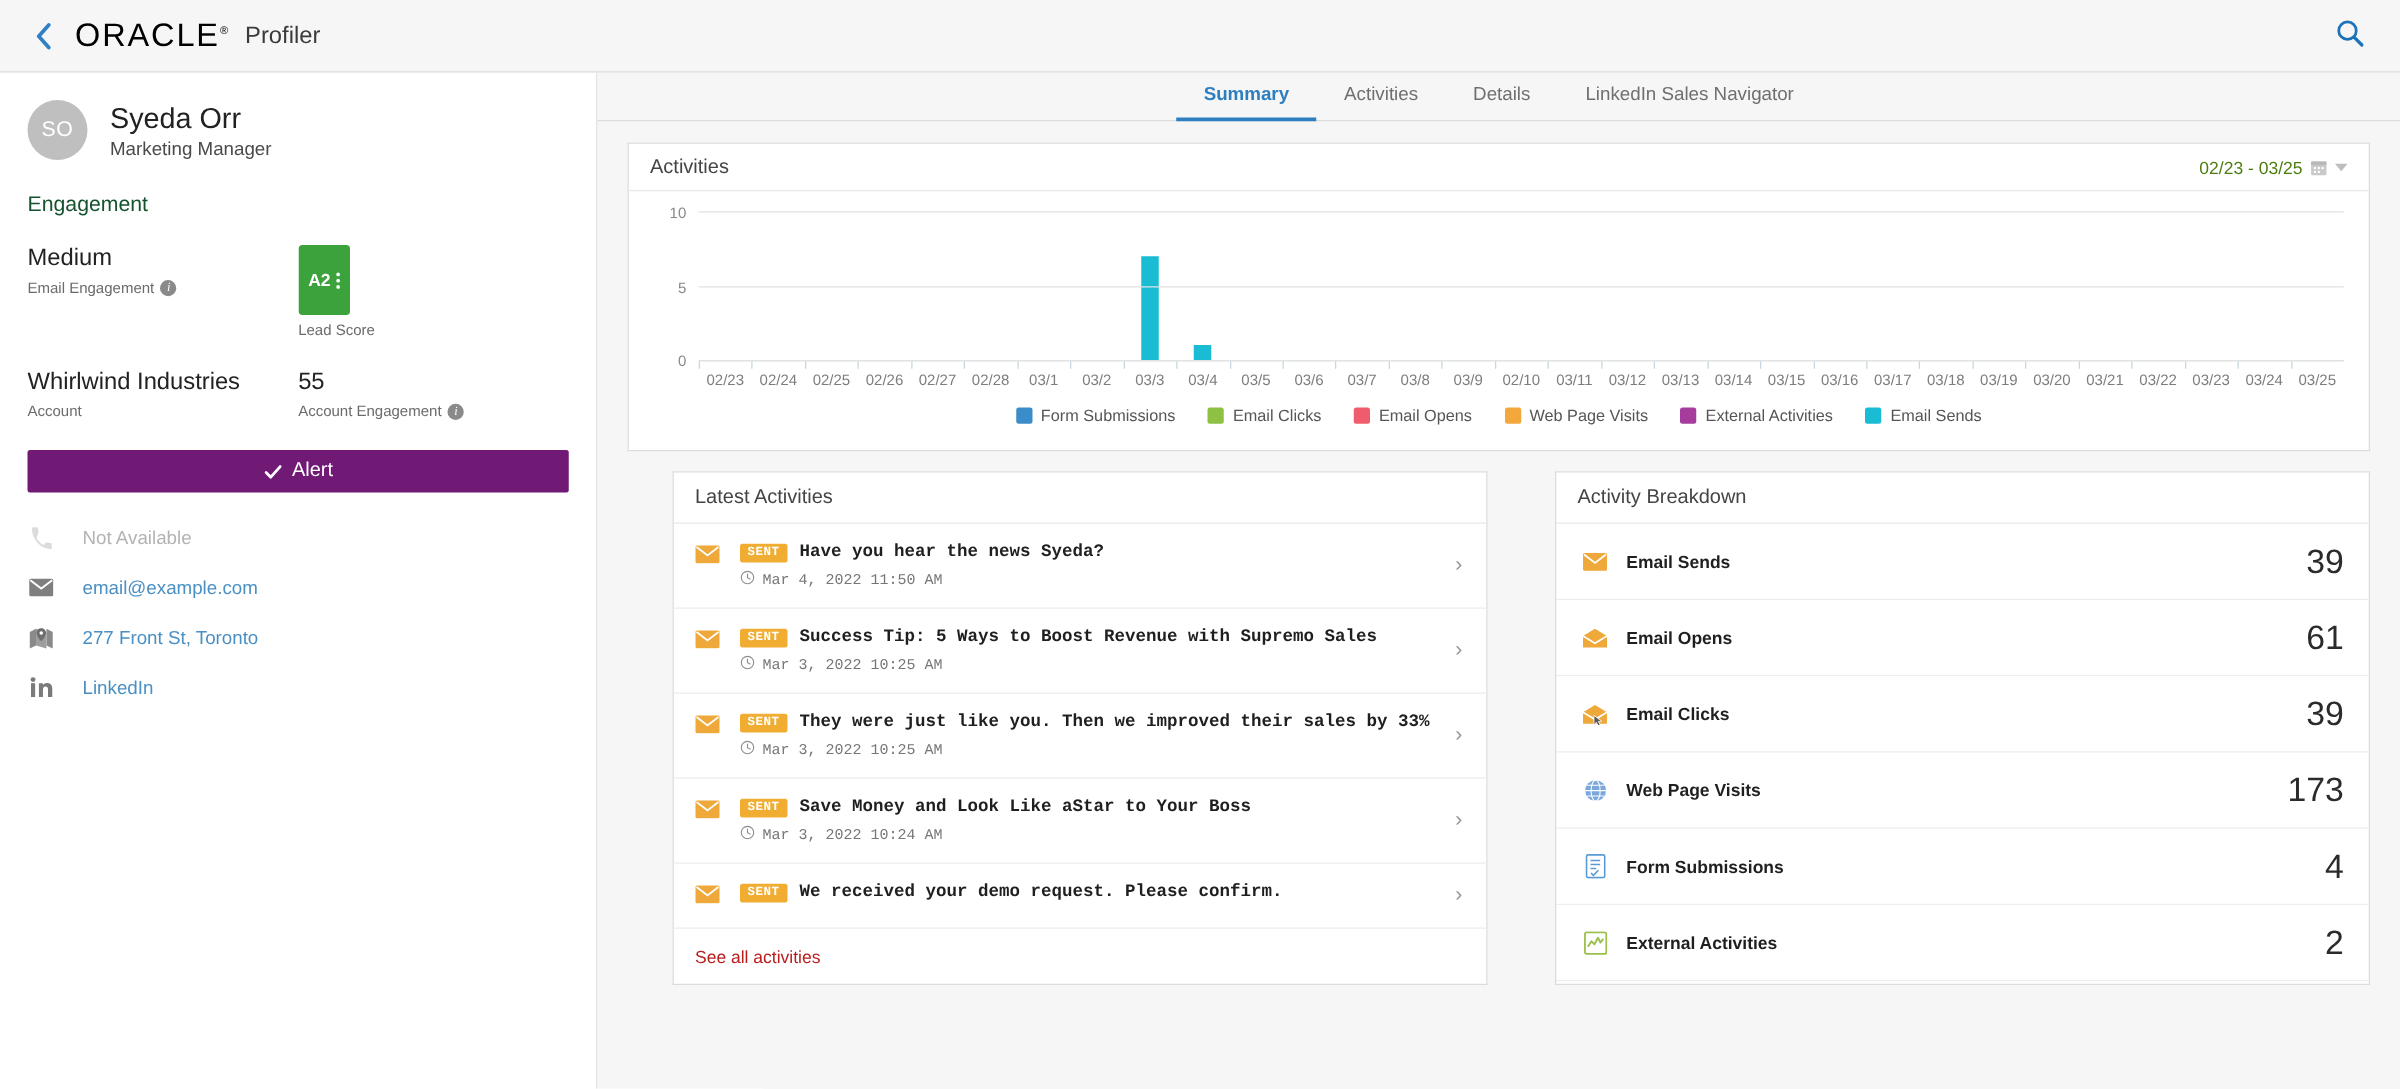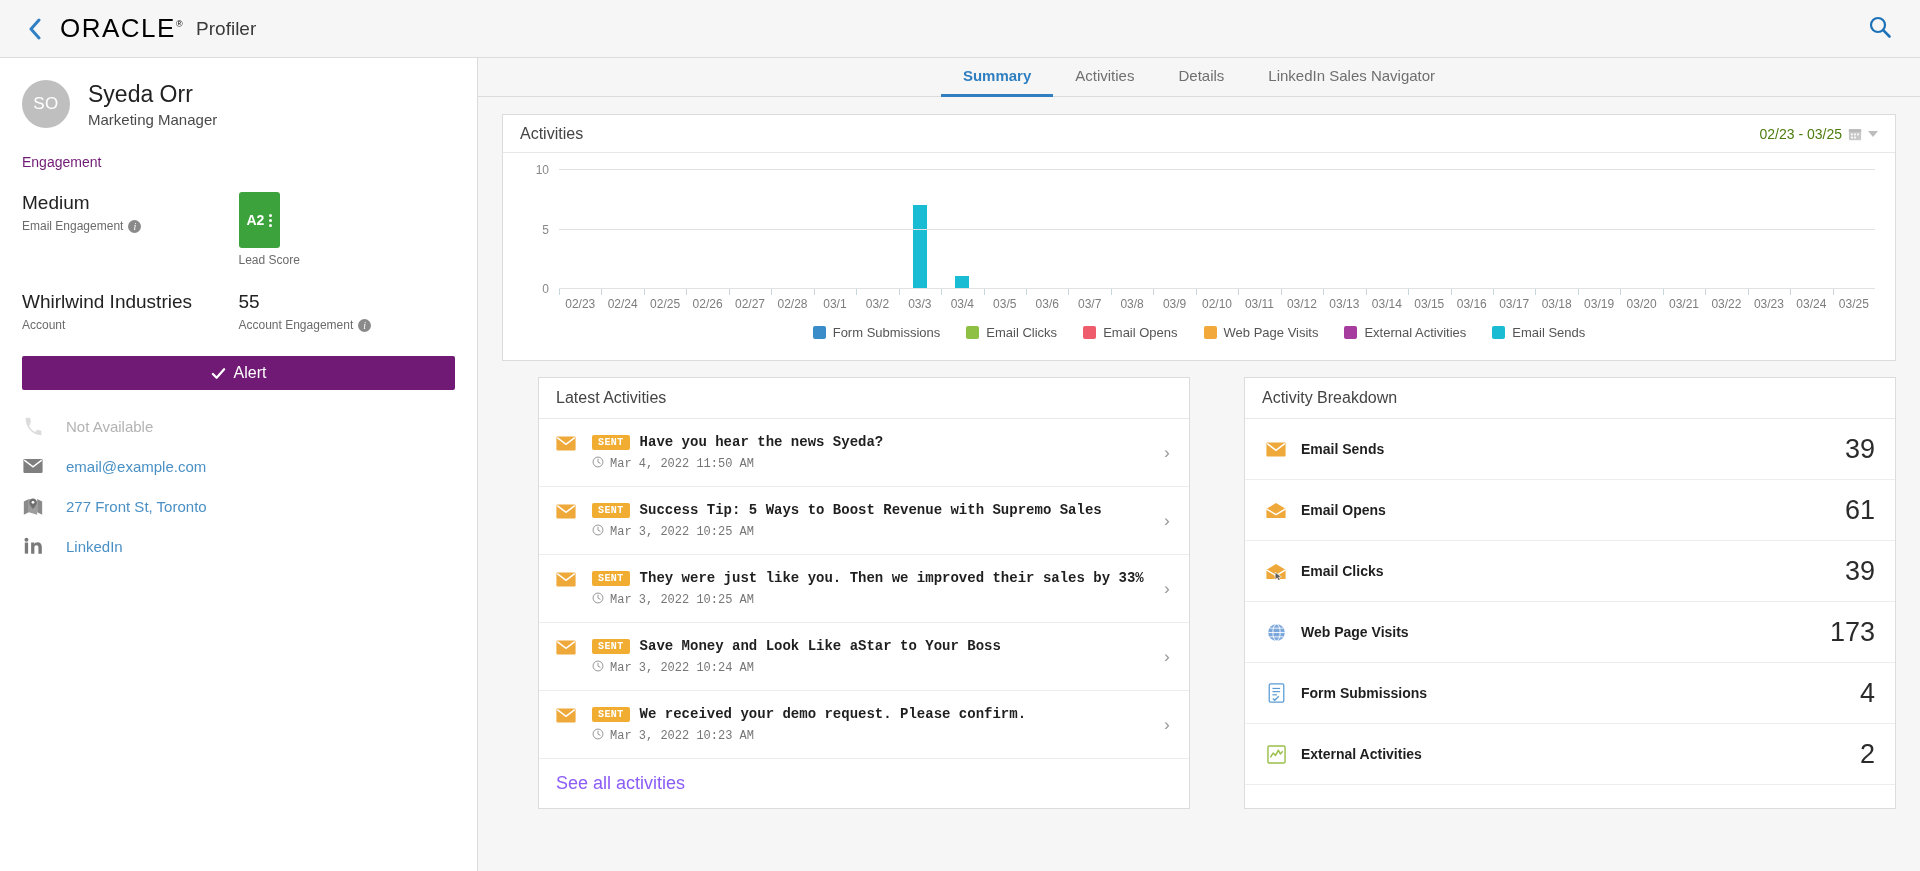--- a/index.html
+++ b/index.html
@@ -65,21 +65,21 @@
   .avatar {
     width: 48px; height: 48px; border-radius: 50%;
     background: #bfbfbf; color: #fff;
     display: flex; align-items: center; justify-content: center;
     font-size: 17px; letter-spacing: .5px;
     flex: none;
   }
   .profile-name { font-size: 23px; color: #222; font-weight: 400; line-height: 1.25; }
   .profile-title { font-size: 15px; color: #4a4a4a; margin-top: 2px; }
 
-  .section-label { font-size: 14px; color: #701a75; margin-bottom: 22px; }
+  .section-label { font-size: 17px; color: #14532d; margin-bottom: 22px; }
 
   .stat-grid { display: flex; margin-bottom: 24px; }
   .stat-col { width: 240px; }
   .stat-val { font-size: 19px; color: #222; font-weight: 400; }
   .stat-sub { font-size: 12px; color: #6b6b6b; margin-top: 5px; display: flex; align-items: center; gap: 5px; }
   .info-dot {
     width: 13px; height: 13px; border-radius: 50%;
     background: #8a8a8a; color: #fff;
     font-size: 10px; line-height: 13px; text-align: center;
     font-style: italic; font-family: "Liberation Serif", serif;
@@ -230,21 +230,21 @@
     font-size: 10px; font-weight: 700;
     padding: 2px 6px; border-radius: 2px;
     letter-spacing: .4px;
   }
   .act-title { font-size: 14px; color: #1f1f1f; font-weight: 700; }
   .act-time { font-size: 12px; color: #767676; margin-top: 6px; display: flex; align-items: center; gap: 6px; }
   .row-chevron { color: #999; font-size: 17px; align-self: center; }
 
   .see-all {
     padding: 14px 17px;
-    font-size: 18px; color: #8b5cf6; cursor: pointer;
+    font-size: 14px; color: #b91c1c; cursor: pointer;
   }
 
   .bd-row {
     display: flex; align-items: center;
     padding: 17px 20px 17px 20px;
     border-bottom: 1px solid #ededed;
     height: 61px;
   }
   .bd-icon { width: 22px; flex: none; display: flex; justify-content: center; }
   .bd-label { flex: 1; font-size: 14px; color: #1f1f1f; font-weight: 700; padding-left: 14px; }
@@ -605,27 +605,20 @@
             <div class="act-row">
               <span class="act-icon"><svg width="20" height="15" viewBox="0 0 24 18">
                   <rect x="0.5" y="0.5" width="23" height="17" rx="1.5" fill="#efa83a"></rect>
                   <polyline points="1.5,2 12,10 22.5,2" fill="none" stroke="#fff" stroke-width="1.8"></polyline>
                 </svg></span>
               <div class="act-body">
                 <div class="act-title-line">
                   <span class="sent-badge">SENT</span>
                   <span class="act-title">We received your demo request. Please confirm.</span>
                 </div>
-                <div class="act-time">
-                  <span><svg width="12" height="12" viewBox="0 0 16 16">
-                      <circle cx="8" cy="8" r="6.6" fill="none" stroke="#8d8d8d" stroke-width="1.2"></circle>
-                      <polyline points="8,4.2 8,8.2 10.8,9.6" fill="none" stroke="#8d8d8d" stroke-width="1.2" stroke-linecap="round"></polyline>
-                    </svg></span>
-                  <span>Mar 3, 2022 10:23 AM</span>
-                </div>
               </div>
               <span class="row-chevron">›</span>
             </div>
           </div>
         <div class="see-all">See all activities</div>
       </div>
 
       <div class="panel">
         <div class="panel-head">Activity Breakdown</div>
         <div id="breakdown-list">

